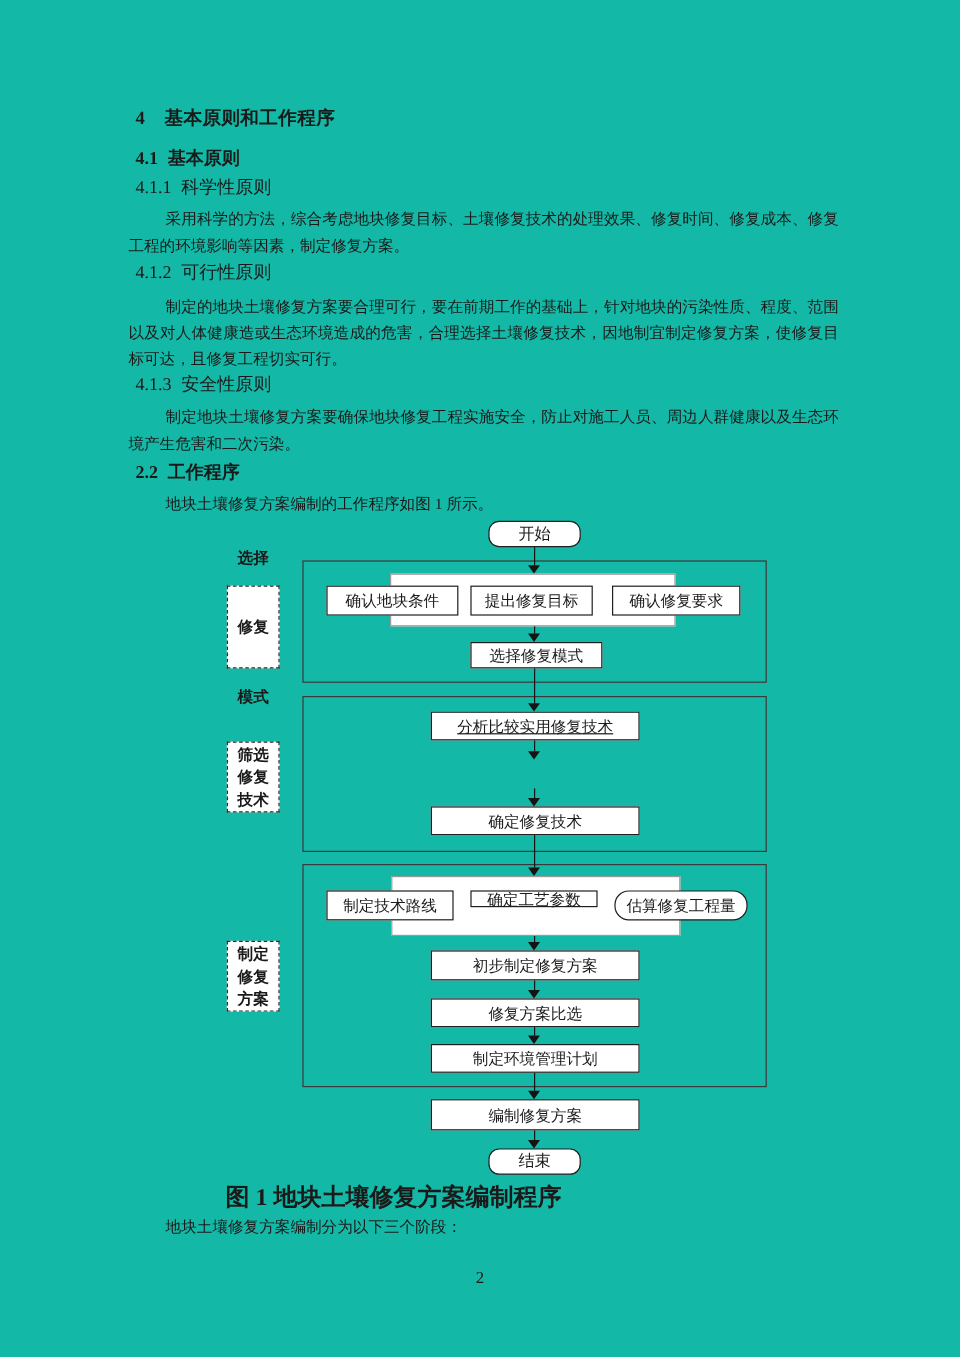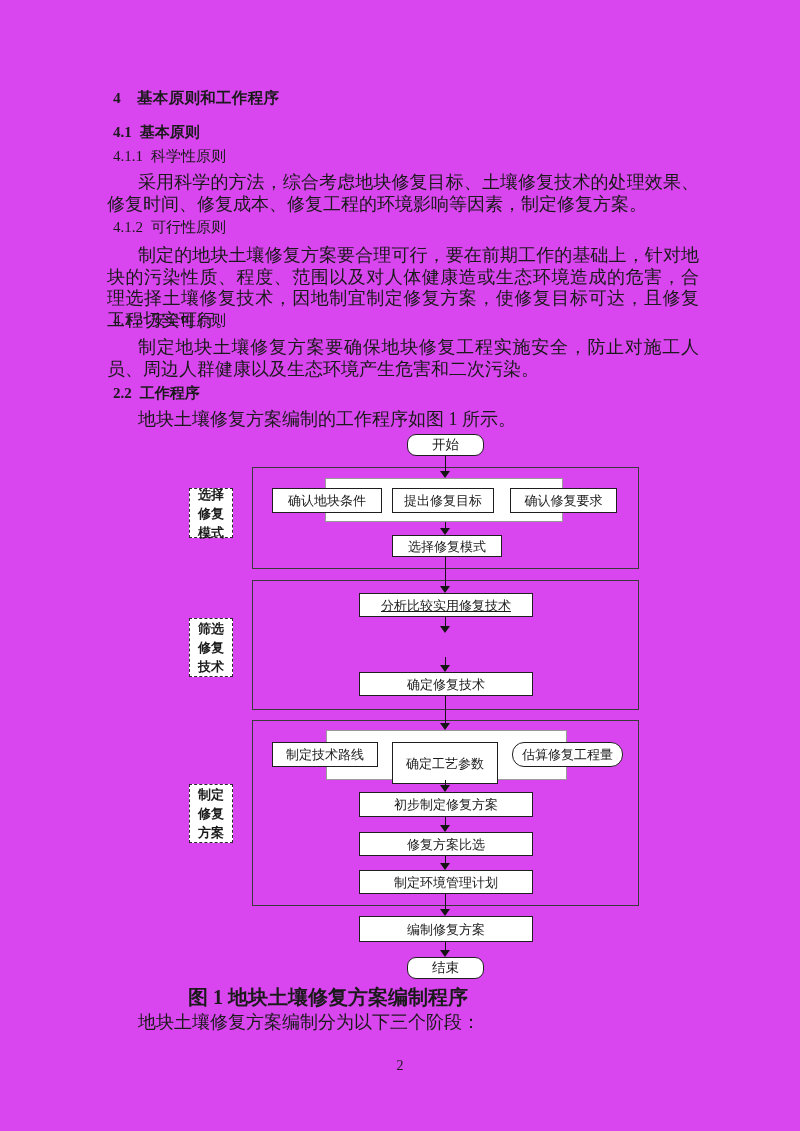--- a/index.html
+++ b/index.html
@@ -1,32 +1,32 @@
 <!DOCTYPE html>
 <html><head>
 <meta charset="utf-8">
 <style>
   html,body{margin:0;padding:0;background:#ffffff;}
   .page{
     position:relative;
     width:800px;height:1131px;
-    background:#d946ef;
+    background:#14b8a6;
     font-family:"Liberation Serif","DejaVu Serif",serif;
     color:#1a1a1a;
     overflow:hidden;
   }
   
   .abs{position:absolute;}
   .h1{font-size:15.5px;font-weight:bold;letter-spacing:.3px;}
   .h2{font-size:15px;font-weight:bold;}
   .h3{font-size:15px;font-weight:normal;}
   .hnum-wide{margin-right:16px;}
   .hnum{margin-right:8px;}
   .para{
-    font-size:18px;line-height:21.7px;
+    font-size:13px;line-height:21.7px;
     width:592px;text-align:justify;
     text-indent:31px;
   }
   .caption{font-size:20px;font-weight:bold;text-align:center;left:0;width:656px;}
   .pagenum{font-size:14px;text-align:center;left:0;width:800px;}
   
   .fc-box{
     position:absolute;box-sizing:border-box;
     border:1px solid #1f1f1f;background:#fff;
     font-size:13px;line-height:1;
@@ -95,21 +95,21 @@
   <div class="abs h2" style="top:384px;left:113px;">
     <span class="hnum">2.2</span><span>工作程序</span>
   </div>
 
   <div class="abs para" style="top:409px;left:107px;">地块土壤修复方案编制的工作程序如图 1 所示。</div>
 
   <div class="fc-box fc-terminal" style="left:407px;top:434px;width:77px;height:22px;">开始</div>
 
   <div class="fc-group" style="left:252px;top:467px;width:387px;height:102px;"></div>
   <div class="fc-band" style="left:325px;top:478px;width:238px;height:44px;"></div>
-  <div class="fc-label" style="left:189px;top:488px;width:44px;height:50px;">
+  <div class="fc-label" style="left:189px;top:488px;width:44px;height:69px;gap:39px;">
     <span>选择</span>
     <span>修复</span>
     <span>模式</span>
   </div>
   <div class="fc-box" style="left:272px;top:488px;width:110px;height:25px;">确认地块条件</div>
   <div class="fc-box" style="left:392px;top:488px;width:102px;height:25px;">提出修复目标</div>
   <div class="fc-box" style="left:510px;top:488px;width:107px;height:25px;">确认修复要求</div>
   <div class="fc-box" style="left:392px;top:535px;width:110px;height:22px;">选择修复模式</div>
 
   <div class="fc-group" style="left:252px;top:580px;width:387px;height:130px;"></div>
@@ -122,21 +122,21 @@
   <div class="fc-box" style="left:359px;top:672px;width:174px;height:24px;">确定修复技术</div>
 
   <div class="fc-group" style="left:252px;top:720px;width:387px;height:186px;"></div>
   <div class="fc-band" style="left:326px;top:730px;width:241px;height:50px;"></div>
   <div class="fc-label" style="left:189px;top:784px;width:44px;height:59px;">
     <span>制定</span>
     <span>修复</span>
     <span>方案</span>
   </div>
   <div class="fc-box" style="left:272px;top:742px;width:106px;height:25px;">制定技术路线</div>
-  <div class="fc-box" style="left:392px;top:742px;width:106px;height:42px;">确定工艺参数</div>
+  <div class="fc-box" style="left:392px;top:742px;width:106px;height:14px;">确定工艺参数</div>
   <div class="fc-box" style="left:512px;top:742px;width:111px;height:25px;border-radius:12px;">估算修复工程量</div>
   <div class="fc-box" style="left:359px;top:792px;width:174px;height:25px;">初步制定修复方案</div>
   <div class="fc-box" style="left:359px;top:832px;width:174px;height:24px;">修复方案比选</div>
   <div class="fc-box" style="left:359px;top:870px;width:174px;height:24px;">制定环境管理计划</div>
 
   <div class="fc-box" style="left:359px;top:916px;width:174px;height:26px;">编制修复方案</div>
   <div class="fc-box fc-terminal" style="left:407px;top:957px;width:77px;height:22px;">结束</div>
 
   <div class="varrow" style="top:456px;height:15px;"></div>
   <div class="varrow" style="top:522px;height:6px;"></div>

